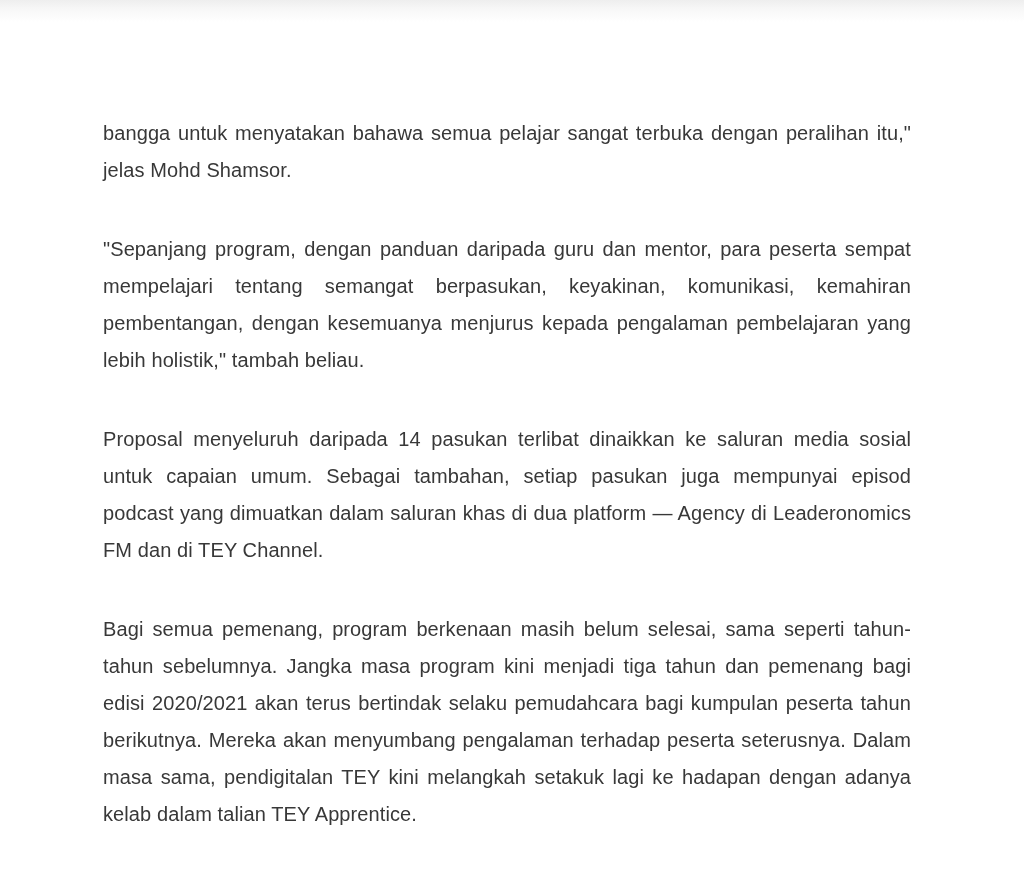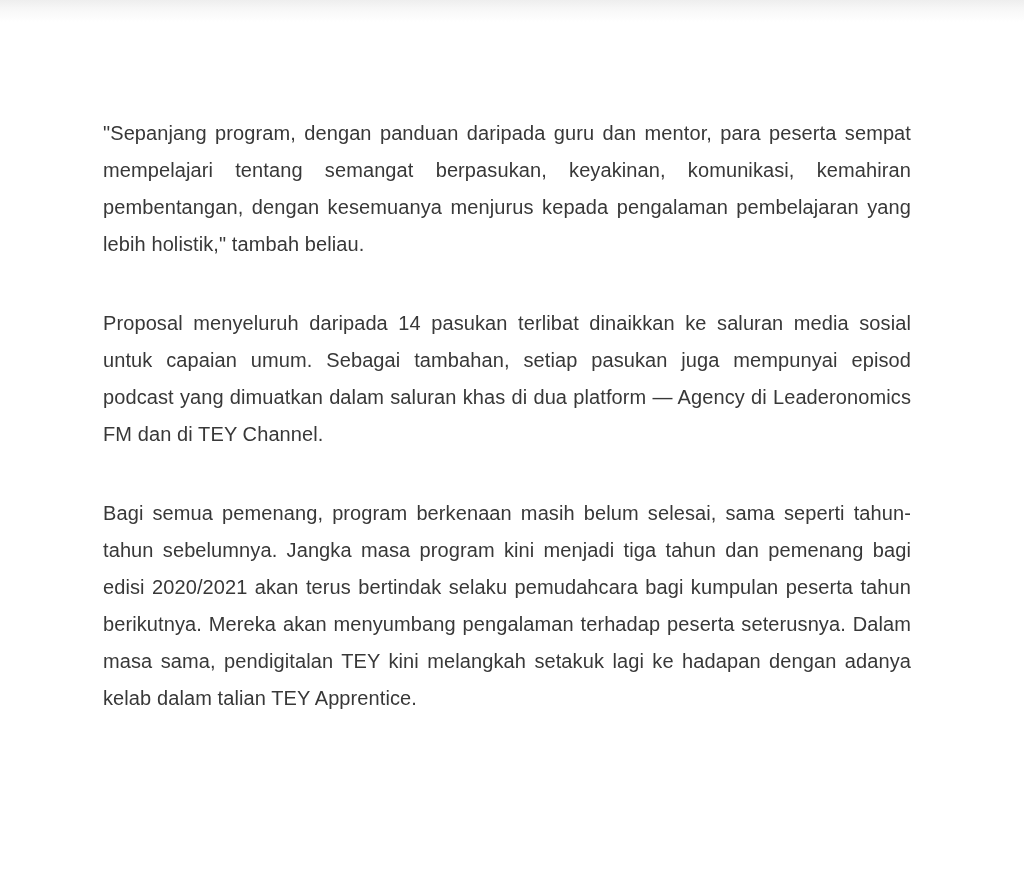--- a/index.html
+++ b/index.html
@@ -40,17 +40,18 @@
   .content p:last-child {
     margin-bottom: 0;
   }
 </style>
 </head>
 <body>
 
 <div class="page">
   <div class="top-edge-shadow"></div>
   <div class="content">
+    <p>bangga untuk menyatakan bahawa semua pelajar sangat terbuka dengan peralihan itu," jelas Mohd Shamsor.</p>
     <p>"Sepanjang program, dengan panduan daripada guru dan mentor, para peserta sempat mempelajari tentang semangat berpasukan, keyakinan, komunikasi, kemahiran pembentangan, dengan kesemuanya menjurus kepada pengalaman pembelajaran yang lebih holistik," tambah beliau.</p>
     <p>Proposal menyeluruh daripada 14 pasukan terlibat dinaikkan ke saluran media sosial untuk capaian umum. Sebagai tambahan, setiap pasukan juga mempunyai episod podcast yang dimuatkan dalam saluran khas di dua platform — Agency di Leaderonomics FM dan di TEY Channel.</p>
     <p>Bagi semua pemenang, program berkenaan masih belum selesai, sama seperti tahun-tahun sebelumnya. Jangka masa program kini menjadi tiga tahun dan pemenang bagi edisi 2020/2021 akan terus bertindak selaku pemudahcara bagi kumpulan peserta tahun berikutnya. Mereka akan menyumbang pengalaman terhadap peserta seterusnya. Dalam masa sama, pendigitalan TEY kini melangkah setakuk lagi ke hadapan dengan adanya kelab dalam talian TEY Apprentice.</p>
   </div>
 </div>
 
 </body></html>

